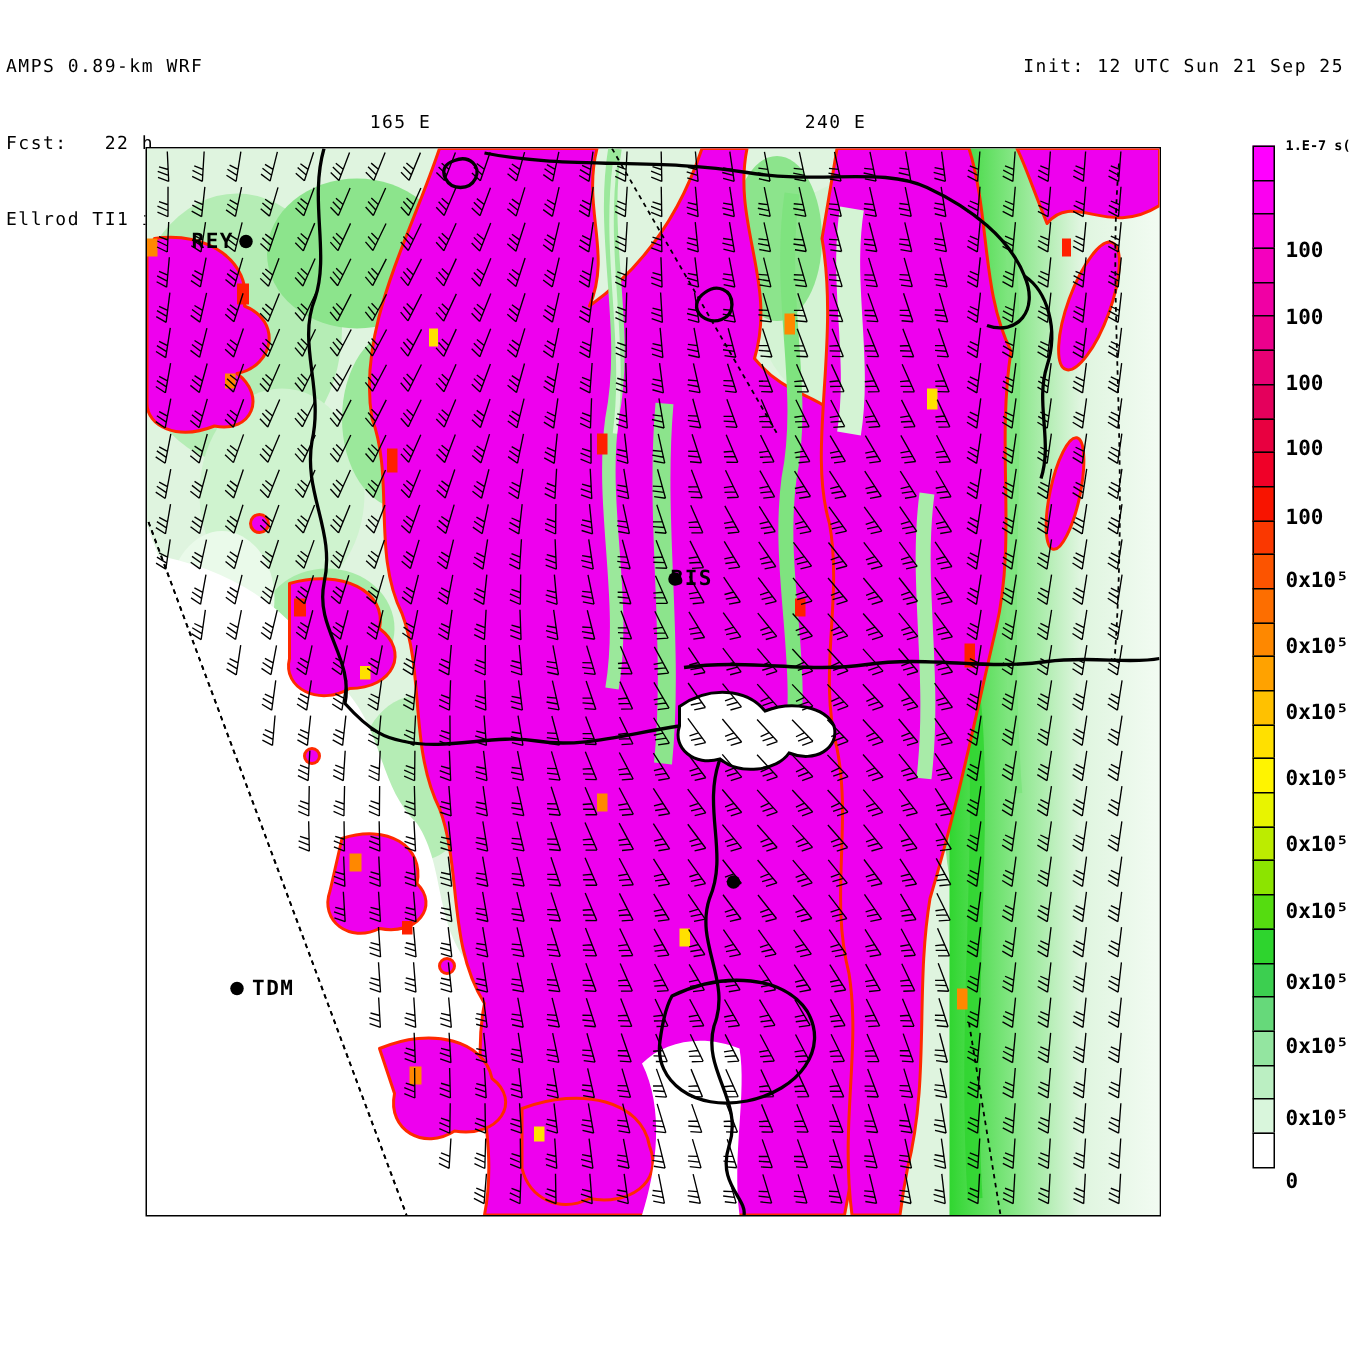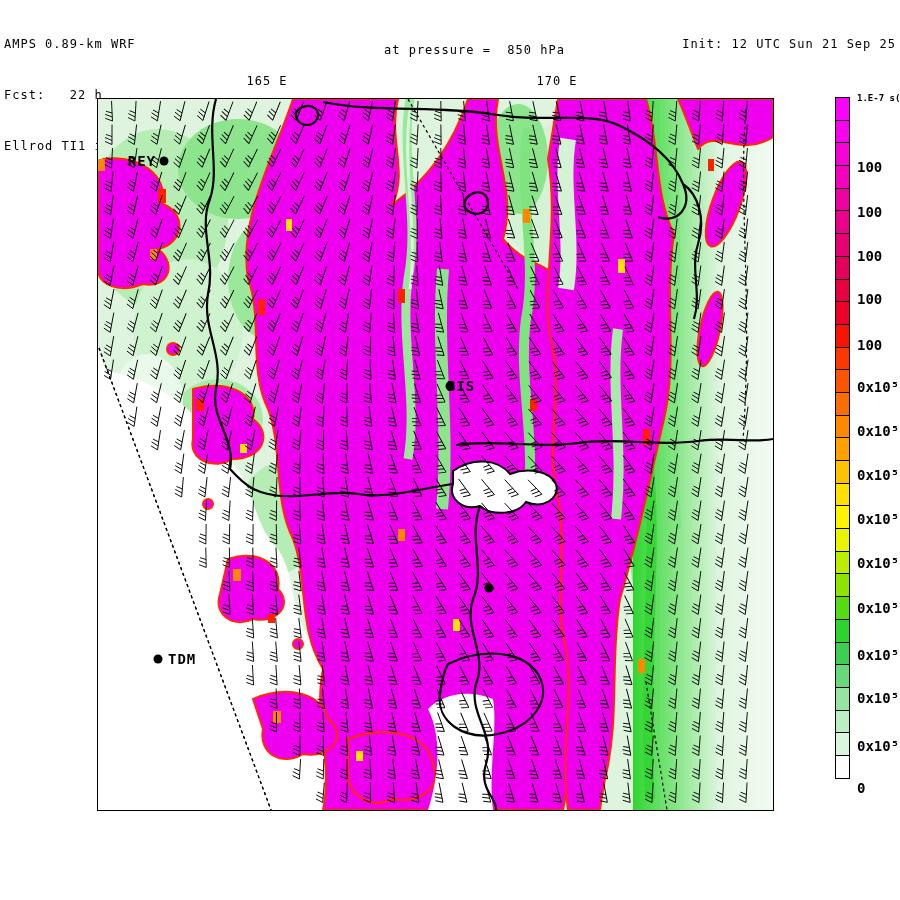--- a/index.html
+++ b/index.html
@@ -29,24 +29,23 @@
   <div id="hdrLeft" class="hdr">
     <div>AMPS 0.89-km WRF</div>
     <div>Fcst:   22 h</div>
     <div>Ellrod TI1 index</div>
   </div>
 
   <div id="hdrRight" class="hdr">
     <div>Init: 12 UTC Sun 21 Sep 25</div>
   </div>
 
-  <div id="hdrCenter" class="hdr">at pressure =  850 hPa</div>
 
   <div class="lon-label" style="left:267px">165 E</div>
-  <div class="lon-label" style="left:557px">170 E</div>
+  <div class="lon-label" style="left:557px">240 E</div>
 
   <div class="map" id="mapArea">
     <svg id="mapSvg" width="675" height="711" viewBox="0 0 675 711">
       <defs>
         <linearGradient id="rband" x1="0" y1="0" x2="1" y2="0">
           <stop offset="0" stop-color="#30D630"></stop>
           <stop offset="0.28" stop-color="#7FE57F"></stop>
           <stop offset="0.62" stop-color="#DFF5DF"></stop>
           <stop offset="1" stop-color="#F2FBF2"></stop>
         </linearGradient>

